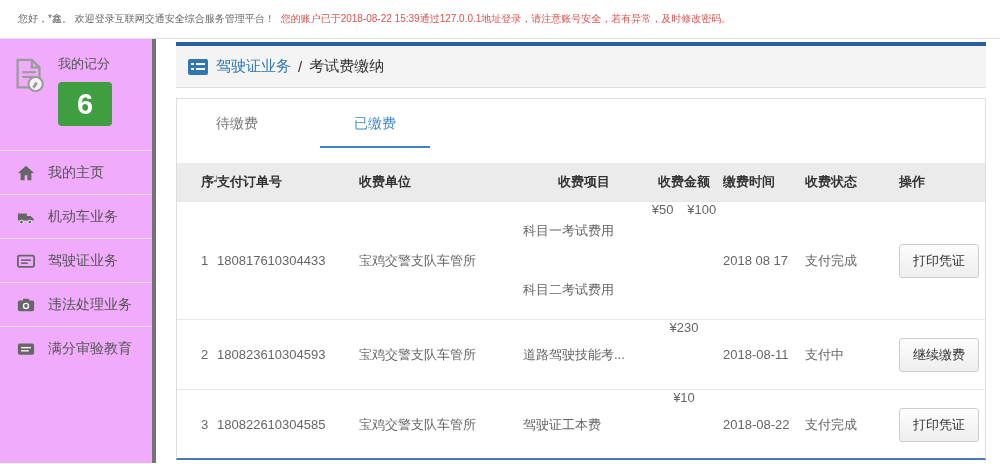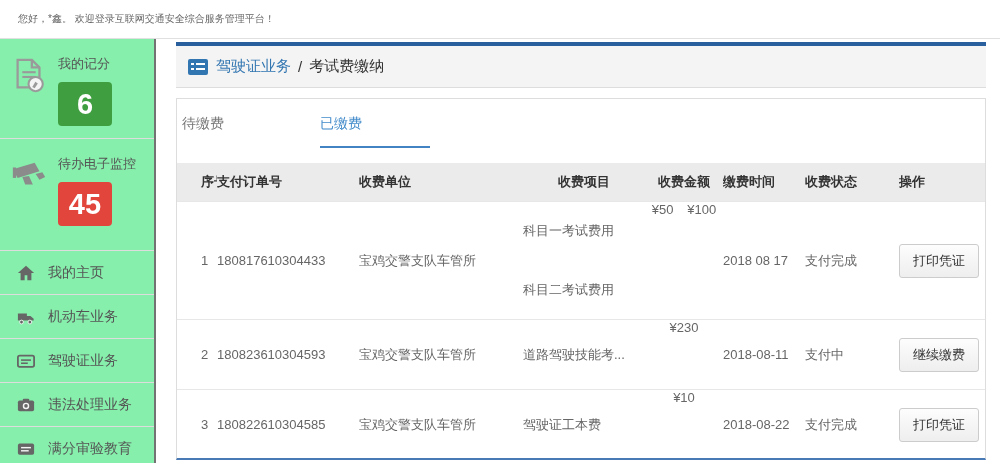--- a/index.html
+++ b/index.html
@@ -4,21 +4,21 @@
 <style>
   * { margin:0; padding:0; box-sizing:border-box; }
   html,body { width:1000px; height:464px; overflow:hidden; background:#fff;
     font-family:"Liberation Sans","DejaVu Sans",sans-serif; }
   .topbar { height:39px; border-bottom:1px solid #e0e0e0; display:flex; align-items:center;
     padding-left:18px; font-size:10px; color:#666; white-space:nowrap; background:#fff; }
   .topbar .warn { color:#d9534f; margin-left:6px; }
   .layout { display:flex; height:424px; }
 
   
-  .sidebar { width:156px; background:#86efac; border-right:2px solid #737373; flex-shrink:0; }
+  .sidebar { width:156px; background:#f0abfc; border-right:4px solid #737373; flex-shrink:0; }
   .stat { display:flex; padding:16px 6px 12px 10px; cursor:pointer; }
   .stat + .stat { border-top:1px solid #ddd; }
   .stat-icon { width:40px; flex-shrink:0; padding-top:2px; }
   .stat-body { margin-left:8px; }
   .stat-label { font-size:13px; color:#555; margin-bottom:9px; white-space:nowrap; }
   .stat-badge { width:54px; height:44px; border-radius:4px; color:#fff; font-size:29px;
     font-weight:bold; display:flex; align-items:center; justify-content:center; }
   .menu { margin-top:12px; }
   .menu-item { height:44px; display:flex; align-items:center; padding-left:17px;
     border-top:1px solid #ddd; cursor:pointer; }
@@ -31,21 +31,21 @@
   .breadcrumb { height:42px; background:#f4f4f4; border-bottom:1px solid #ddd;
     display:flex; align-items:center; padding-left:12px; font-size:15px; }
   .bc-icon { width:20px; height:16px; margin-right:8px; display:inline-flex; }
   .bc-link { color:#3276b1; text-decoration:none; cursor:pointer; }
   .bc-sep { color:#333; margin:0 7px; }
   .bc-cur { color:#333; }
 
   .panel { margin-top:10px; border:1px solid #ddd; border-bottom:2px solid #4a7ab5;
     background:#fff; height:362px; }
   .tabs { display:flex; padding:16px 0 0 5px; }
-  .tab { width:110px; text-align:left; font-size:14px; color:#777; padding-bottom:13px;
+  .tab { width:110px; text-align:center; font-size:14px; color:#777; padding-bottom:13px;
     cursor:pointer; border-bottom:2px solid transparent; }
   .tab + .tab { margin-left:28px; }
   .tab.active { color:#428bca; border-bottom-color:#4283c4; }
 
   .table { margin-top:15px; font-size:13px; color:#666; }
   .trow { display:flex; align-items:stretch; }
   .trow + .trow { border-top:1px solid #e7e7e7; }
   .thead { background:#ebebeb; color:#333; font-weight:bold; height:38px; }
   .c { display:flex; align-items:center; overflow:hidden; white-space:nowrap; }
   .c-idx    { width:40px;  padding-left:24px; }
@@ -60,49 +60,38 @@
   .r-tall { height:118px; }
   .r-std  { height:70px; }
   .btn { font-family:inherit; font-size:13px; color:#333; background:linear-gradient(#fdfdfd,#eee);
     border:1px solid #ccc; border-radius:3px; padding:7px 13px; cursor:pointer; white-space:nowrap; }
 </style>
 </head>
 <body>
 
 <div class="topbar">
   <span>您好，*鑫。 欢迎登录互联网交通安全综合服务管理平台！</span>
+  <span class="warn">您的账户已于2018-08-22 15:39通过127.0.0.1地址登录，请注意账号安全，若有异常，及时修改密码。</span>
 </div>
 
 <div class="layout">
   <aside class="sidebar">
     <div id="stats">
         <div class="stat">
           <span class="stat-icon"><svg viewBox="0 0 40 40" width="38" height="38">
               <path d="M8 3h15l8 8v21H8z" fill="none" stroke="#9a9a9a" stroke-width="2.4"></path>
               <path d="M23 3v8h8" fill="none" stroke="#9a9a9a" stroke-width="2.4"></path>
               <line x1="13" y1="16" x2="27" y2="16" stroke="#9a9a9a" stroke-width="2.2"></line>
               <line x1="13" y1="21" x2="27" y2="21" stroke="#9a9a9a" stroke-width="2.2"></line>
               <circle cx="27" cy="28.5" r="7.5" fill="#f4f4f4" stroke="#9a9a9a" stroke-width="2.2"></circle>
               <path d="M23.5 31.5l3.2-5.4 2.6 1.7-3.3 5z" fill="#9a9a9a"></path>
             </svg></span>
           <span class="stat-body">
             <div class="stat-label">我的记分</div>
             <div class="stat-badge" style="background: rgb(63, 158, 63);">6</div>
-          </span>
-        </div>
-        <div class="stat">
-          <span class="stat-icon"><svg viewBox="0 0 40 40" width="38" height="38">
-              <path d="M3 13l23-7 5 9-23 7z" fill="#8b8b8b"></path>
-              <path d="M27 18l7-2 3 5-6 3z" fill="#8b8b8b"></path>
-              <path d="M13 21l3 8h8l-4-9z" fill="#8b8b8b"></path>
-              <rect x="3" y="11" width="3.4" height="11" fill="#8b8b8b"></rect>
-            </svg></span>
-          <span class="stat-body">
-            <div class="stat-label">待办电子监控</div>
-            <div class="stat-badge" style="background: rgb(226, 69, 60);">45</div>
           </span>
         </div>
       </div>
     <nav class="menu" id="menu">
         <div class="menu-item">
           <span class="mi-icon"><svg viewBox="0 0 20 20" width="18" height="18">
               <path d="M10 2l9 8h-3v8h-4.5v-5.5h-3V18H4v-8H1z" fill="#666"></path>
             </svg></span>
           <span class="mi-label">我的主页</span>
         </div>

